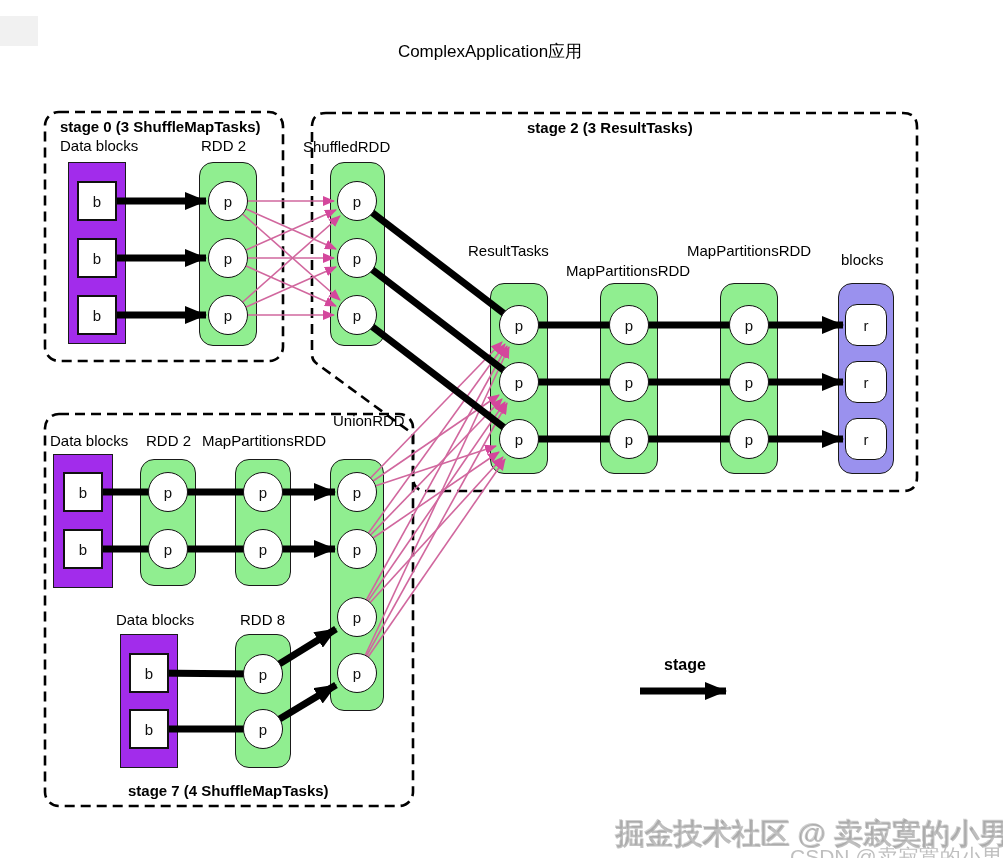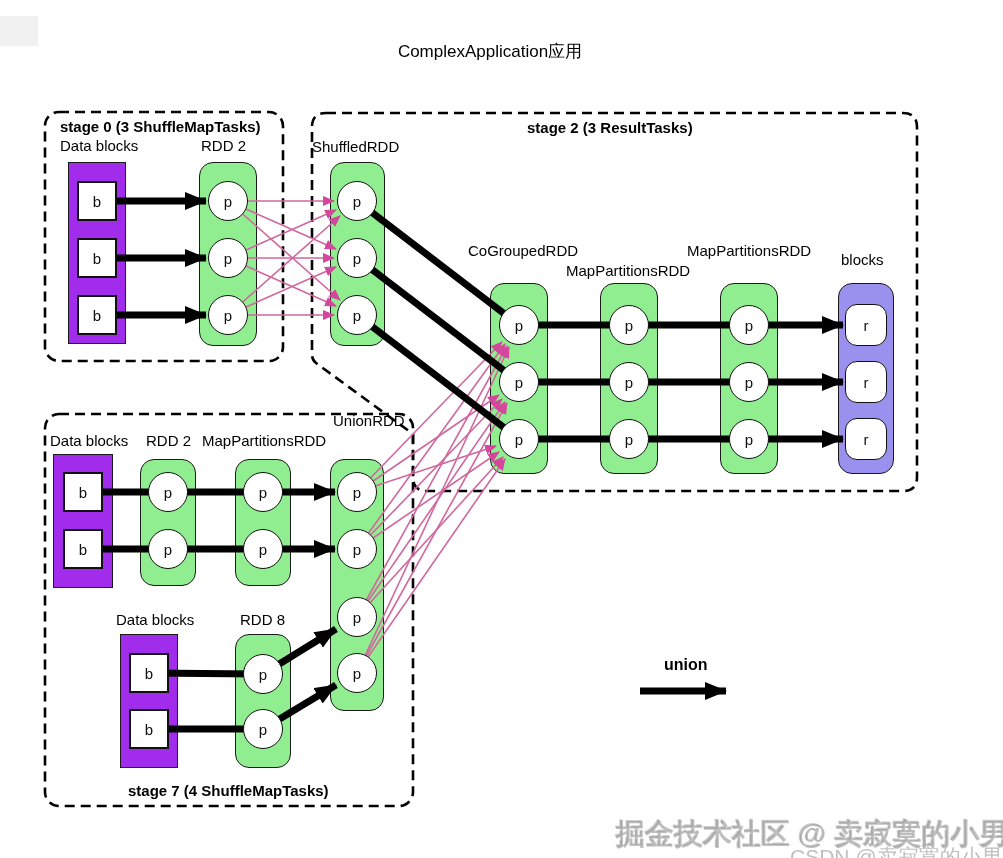--- a/index.html
+++ b/index.html
@@ -181,31 +181,31 @@
   <div class="b-node" style="left:129px;top:637px">b</div>
   <div class="b-node" style="left:129px;top:693px">b</div>
   <div class="p-node" style="left:243px;top:638px">p</div>
   <div class="p-node" style="left:243px;top:693px">p</div>
 
   <div class="lbl bold" style="left:60px;top:102px">stage 0 (3 ShuffleMapTasks)</div>
   <div class="lbl" style="left:60px;top:121px">Data blocks</div>
   <div class="lbl" style="left:201px;top:121px">RDD 2</div>
 
   <div class="lbl bold" style="left:527px;top:103px">stage 2 (3 ResultTasks)</div>
-  <div class="lbl" style="left:312px;top:122px">ShuffledRDD</div>
-  <div class="lbl" style="left:468px;top:226px">CoGroupedRDD</div>
+  <div class="lbl" style="left:303px;top:122px">ShuffledRDD</div>
+  <div class="lbl" style="left:468px;top:226px">ResultTasks</div>
   <div class="lbl" style="left:566px;top:246px">MapPartitionsRDD</div>
   <div class="lbl" style="left:687px;top:226px">MapPartitionsRDD</div>
   <div class="lbl" style="left:841px;top:235px">blocks</div>
 
   <div class="lbl" style="left:50px;top:416px">Data blocks</div>
   <div class="lbl" style="left:146px;top:416px">RDD 2</div>
   <div class="lbl" style="left:202px;top:416px">MapPartitionsRDD</div>
   <div class="lbl" style="left:333px;top:396px">UnionRDD</div>
   <div class="lbl" style="left:116px;top:595px">Data blocks</div>
   <div class="lbl" style="left:240px;top:595px">RDD 8</div>
   <div class="lbl bold" style="left:128px;top:766px">stage 7 (4 ShuffleMapTasks)</div>
 
-  <div class="task-lbl">union</div>
+  <div class="task-lbl">stage</div>
 
   <div class="wm1">掘金技术社区 @ 卖寂寞的小男孩</div>
   <div class="wm2">CSDN @卖寂寞的小男孩</div>
 </div>
 
 </body></html>

